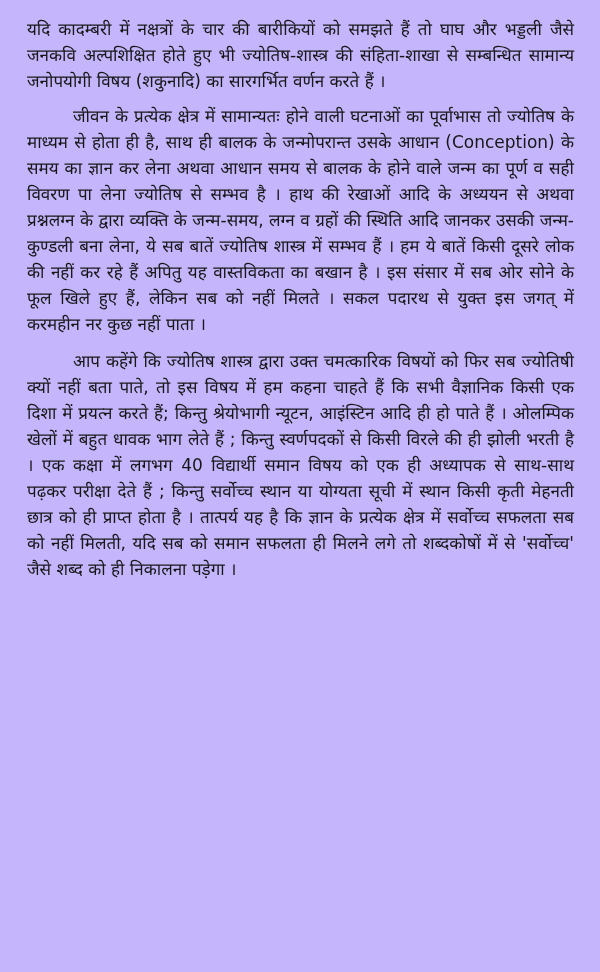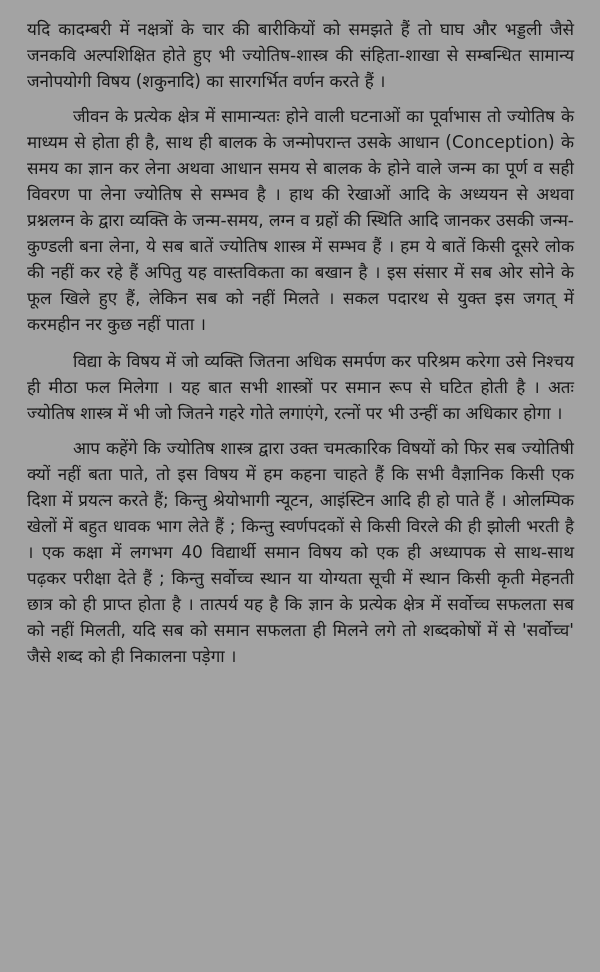--- a/index.html
+++ b/index.html
@@ -4,21 +4,21 @@
 <style>
   html, body {
     margin: 0;
     padding: 0;
     background: #ffffff;
   }
   .page {
     width: 600px;
     height: 972px;
     box-sizing: border-box;
-    background: #a3a3a3;
+    background: #c4b5fd;
     color: #171717;
     padding: 16px 26px 8px 27px;
     font-family: "DejaVu Sans", "Liberation Sans", sans-serif;
     font-size: 17px;
     line-height: 26px;
     text-align: justify;
     overflow: hidden;
   }
   .para {
     margin: 0 0 9px 0;
@@ -47,17 +47,16 @@
   <p class="para">यदि कादम्बरी में नक्षत्रों के चार की बारीकियों को समझते हैं तो घाघ और भड्डली जैसे जनकवि अल्पशिक्षित होते हुए भी ज्योतिष-शास्त्र की संहिता-शाखा से सम्बन्धित सामान्य जनोपयोगी विषय (शकुनादि) का सारगर्भित वर्णन करते हैं ।</p>
 
   <p class="para indent"><span>जीवन के प्रत्येक क्षेत्र में सामान्यतः होने वाली घटनाओं का पूर्वाभास तो ज्योतिष के माध्यम से होता ही है, साथ ही बालक के जन्मोपरान्त उसके आधान (Conception) के समय का ज्ञान कर लेना अथवा आधान समय से बालक के होने वाले जन्म का पूर्ण व सही विवरण पा लेना ज्योतिष से सम्भव है । हाथ की रेखाओं आदि के अध्ययन से अथवा प्रश्नलग्न के द्वारा व्यक्ति के जन्म-समय, लग्न व ग्रहों की स्थिति आदि जानकर उसकी जन्म-कुण्डली बना लेना, ये सब बातें ज्योतिष शास्त्र में सम्भव हैं । हम ये बातें किसी दूसरे लोक की नहीं कर रहे हैं अपितु यह वास्तविकता का बखान है । इस संसार में सब ओर सोने के फूल खिले हुए हैं, लेकिन सब को नहीं मिलते । </span><span class="bold">सकल पदारथ</span><span> से युक्त इस जगत् में </span><span class="bold">करमहीन</span><span> नर कुछ नहीं पाता ।</span></p>
 
   <div class="para verse">
     <span class="vline"></span>
     <span class="vline"></span>
   </div>
 
 
-  <p class="para indent">विद्या के विषय में जो व्यक्ति जितना अधिक समर्पण कर परिश्रम करेगा उसे निश्चय ही मीठा फल मिलेगा । यह बात सभी शास्त्रों पर समान रूप से घटित होती है । अतः ज्योतिष शास्त्र में भी जो जितने गहरे गोते लगाएंगे, रत्नों पर भी उन्हीं का अधिकार होगा ।</p>
 
   <p class="para indent">आप कहेंगे कि ज्योतिष शास्त्र द्वारा उक्त चमत्कारिक विषयों को फिर सब ज्योतिषी क्यों नहीं बता पाते, तो इस विषय में हम कहना चाहते हैं कि सभी वैज्ञानिक किसी एक दिशा में प्रयत्न करते हैं; किन्तु श्रेयोभागी न्यूटन, आइंस्टिन आदि ही हो पाते हैं । ओलम्पिक खेलों में बहुत धावक भाग लेते हैं ; किन्तु स्वर्णपदकों से किसी विरले की ही झोली भरती है । एक कक्षा में लगभग 40 विद्यार्थी समान विषय को एक ही अध्यापक से साथ-साथ पढ़कर परीक्षा देते हैं ; किन्तु सर्वोच्च स्थान या योग्यता सूची में स्थान किसी कृती मेहनती छात्र को ही प्राप्त होता है । तात्पर्य यह है कि ज्ञान के प्रत्येक क्षेत्र में सर्वोच्च सफलता सब को नहीं मिलती, यदि सब को समान सफलता ही मिलने लगे तो शब्दकोषों में से 'सर्वोच्च' जैसे शब्द को ही निकालना पड़ेगा ।</p>
 
 </div>
 
 </body></html>

